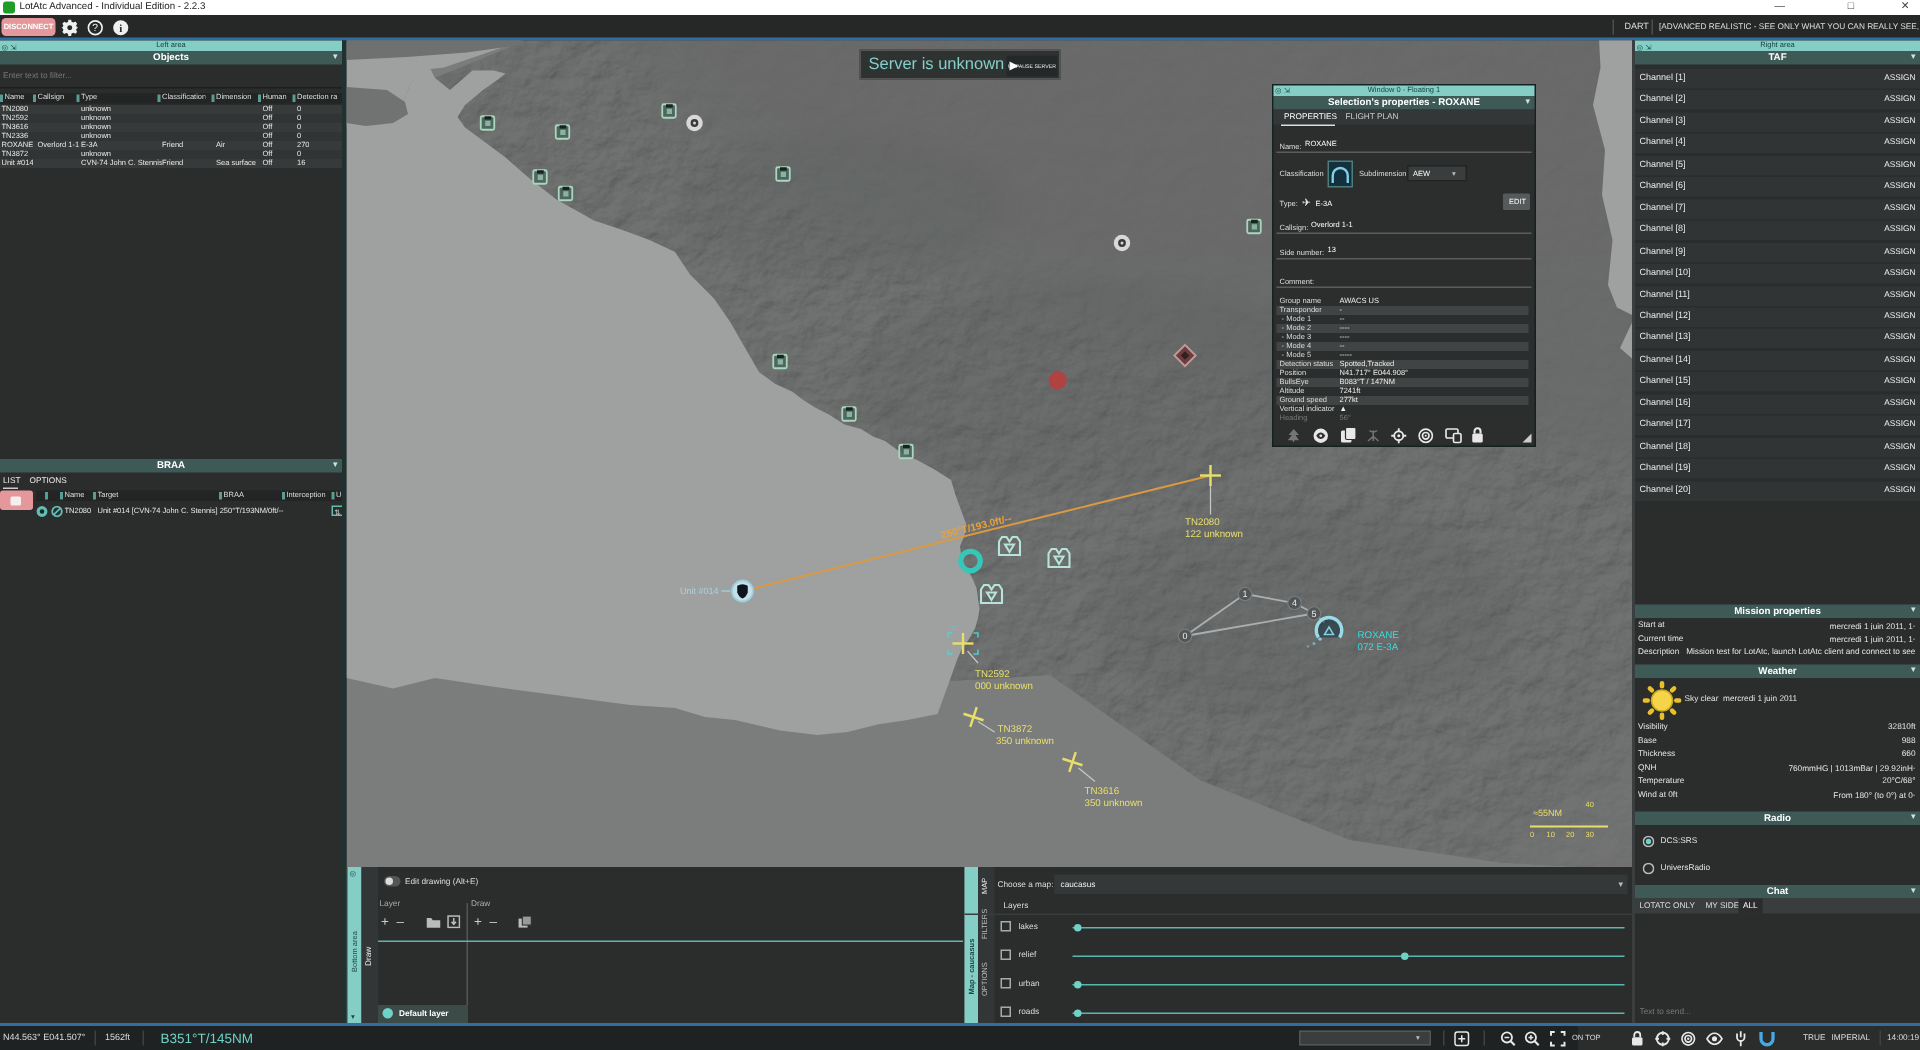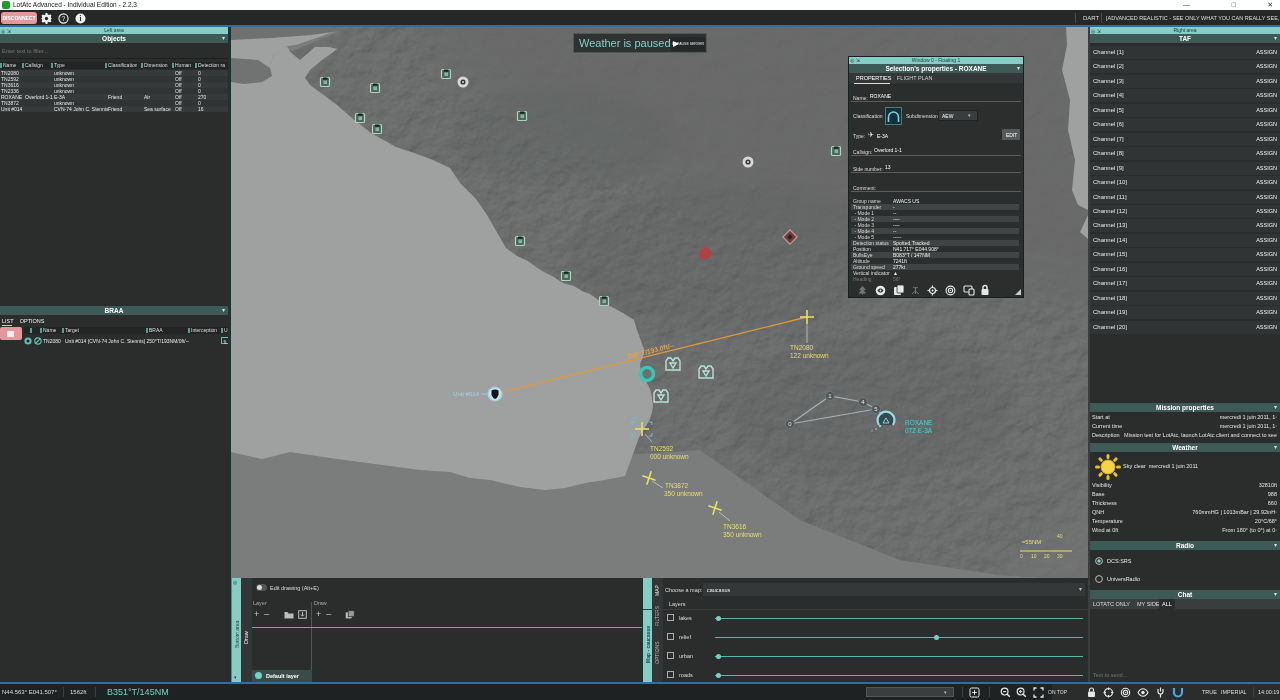--- a/index.html
+++ b/index.html
@@ -432,21 +432,21 @@
 <text x="826" y="511" font-size="5" fill="#e8df6a" font-family="Liberation Sans">40</text>
 <line x1="789" y1="524" x2="841" y2="524" stroke="#e8df6a" stroke-width="1.2"></line>
 <g font-size="5" fill="#e8df6a" font-family="Liberation Sans">
 <text x="789" y="531">0</text>
           <text x="800" y="531">10</text>
           <text x="813" y="531">20</text>
           <text x="826" y="531">30</text>
         </g>
 </svg></div>
   <div id="paused" class="abs">
-      <span class="pt">Weather is paused</span>
+      <span class="pt">Server is unknown</span>
     <span class="pb">UNPAUSE SERVER&nbsp;</span>
       <span class="tri"></span>
     </div>
 
   <div id="fwin" class="abs">
     <div class="areahdr" style="left:0;top:0;width:174px;">Window 0 - Floating 1</div>
     <div style="position:absolute;left:1px;top:0px;font-size:5px;color:#1d4a45;">◎ ⇲</div>
     <div class="sechdr" style="left:0;top:7px;width:174px;">Selection's properties - ROXANE<span class="dd">▾</span></div>
     <div style="position:absolute;left:0;top:16px;width:174px;height:10px;background:#343737;"></div>
     <div class="fl" style="left:7px;top:18px;font-size:5.5px;color:#fff;">PROPERTIES</div>

